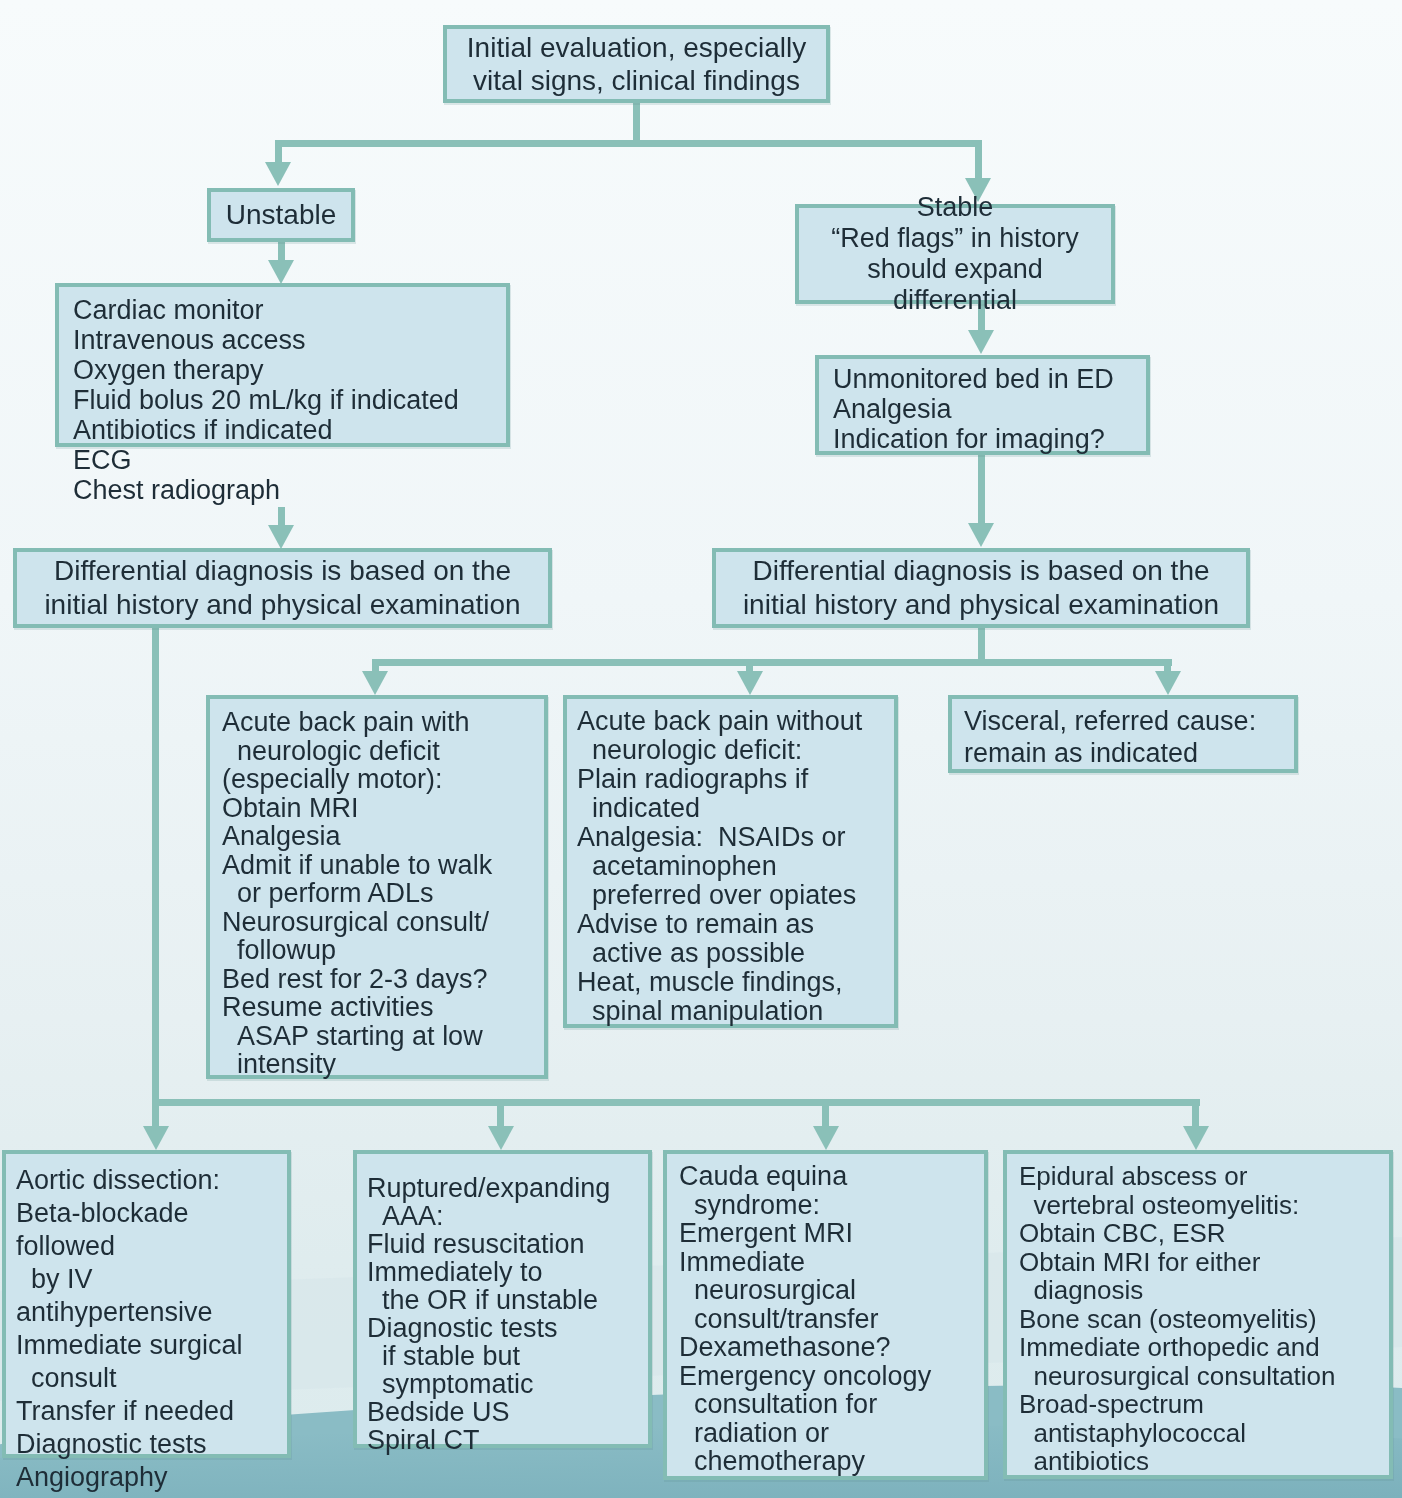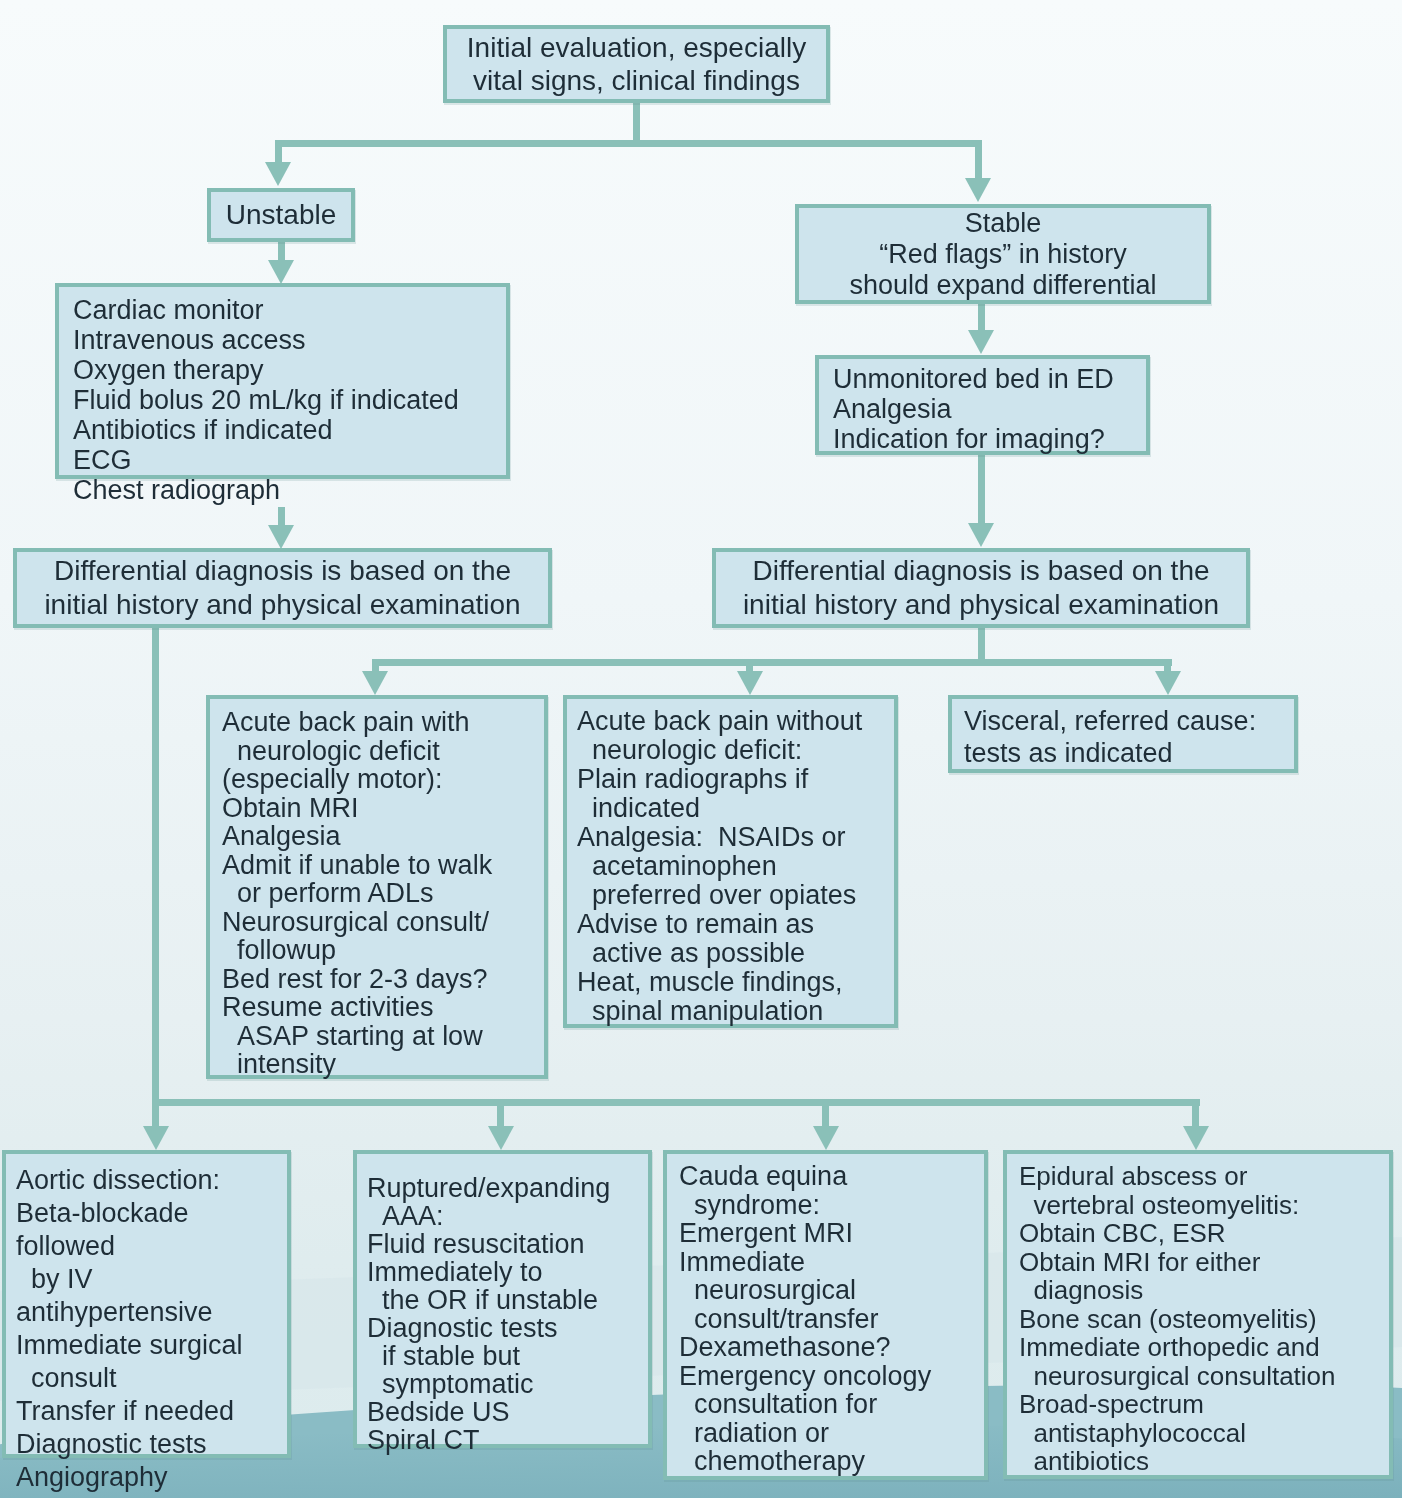--- a/index.html
+++ b/index.html
@@ -77,25 +77,25 @@
   <div class="vline" style="left:822px;top:1099px;height:29px"></div>
   <div class="arrow" style="left:813px;top:1126px"></div>
   <div class="vline" style="left:1192px;top:1099px;height:29px"></div>
   <div class="arrow" style="left:1183px;top:1126px"></div>
 
   <div class="node center" style="left:443px;top:25px;width:387px;height:78px;font-size:28px;line-height:33px">Initial evaluation, especially
 vital signs, clinical findings</div>
 
   <div class="node center" style="left:207px;top:188px;width:148px;height:54px;font-size:28px">Unstable</div>
 
-  <div class="node center" style="left:795px;top:204px;width:416px;height:100px;font-size:27px;line-height:31px">Stable
+  <div class="node center" style="left:795px;top:204px;width:320px;height:100px;font-size:27px;line-height:31px">Stable
 “Red flags” in history
 should expand differential</div>
 
-  <div class="node" style="left:55px;top:283px;width:455px;height:196px">Cardiac monitor
+  <div class="node" style="left:55px;top:283px;width:455px;height:164px">Cardiac monitor
 Intravenous access
 Oxygen therapy
 Fluid bolus 20 mL/kg if indicated
 Antibiotics if indicated
 ECG
 Chest radiograph</div>
 
   <div class="node" style="left:815px;top:355px;width:335px;height:100px;padding:5px 14px">Unmonitored bed in ED
 Analgesia
 Indication for imaging?</div>
@@ -126,21 +126,21 @@
   indicated
 Analgesia:  NSAIDs or
   acetaminophen
   preferred over opiates
 Advise to remain as
   active as possible
 Heat, muscle findings,
   spinal manipulation</div>
 
   <div class="node" style="left:948px;top:695px;width:350px;height:78px;line-height:32px;padding:6px 12px">Visceral, referred cause:
-tests as indicated</div>
+remain as indicated</div>
 
   <div class="node" style="left:2px;top:1150px;width:289px;height:308px;line-height:33px;padding:10px 10px">Aortic dissection:
 Beta-blockade followed
   by IV antihypertensive
 Immediate surgical
   consult
 Transfer if needed
 Diagnostic tests
 Angiography
 Transesophageal echo

